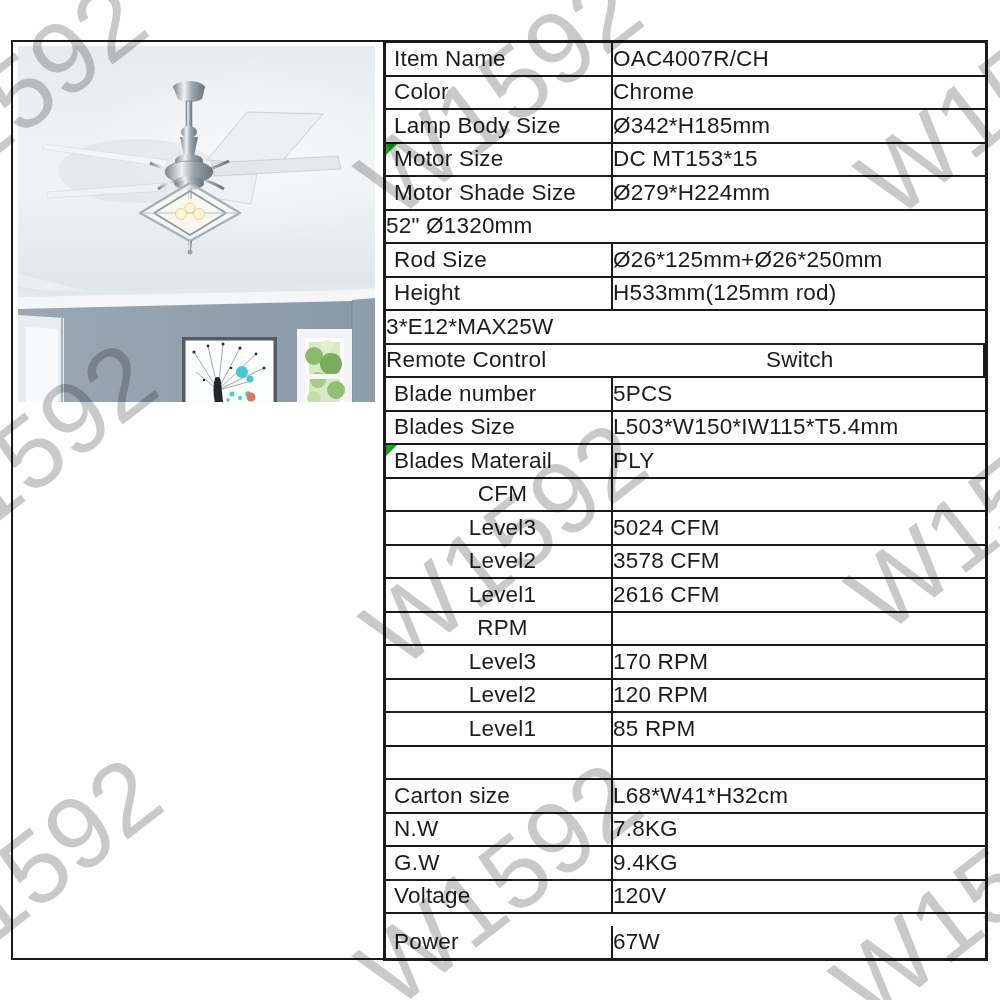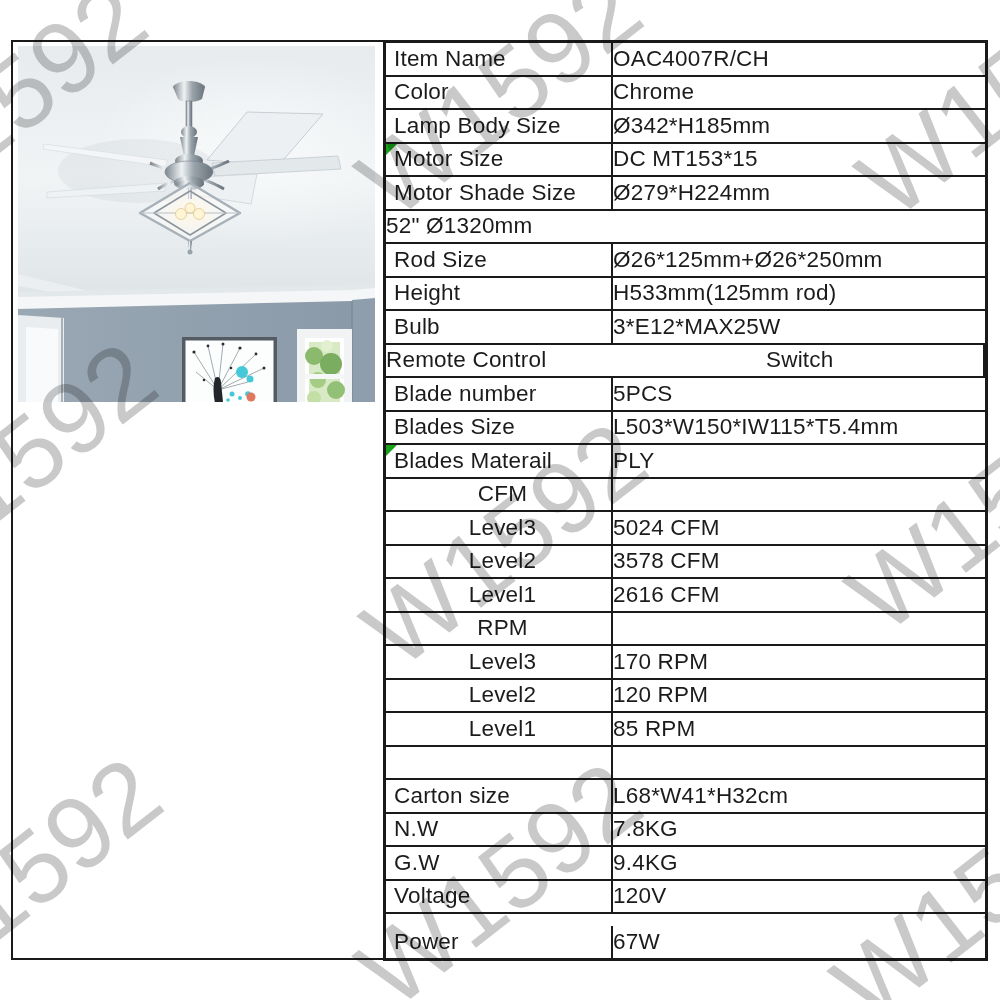--- a/index.html
+++ b/index.html
@@ -209,21 +209,20 @@
       </div>
       <div class="tr">
         <div class="td label">Rod Size</div>
         <div class="td value">Ø26*125mm+Ø26*250mm</div>
       </div>
       <div class="tr">
         <div class="td label">Height</div>
         <div class="td value">H533mm(125mm rod)</div>
       </div>
       <div class="tr">
-        <div class="td label">Bulb</div>
         <div class="td value">3*E12*MAX25W</div>
       </div>
       <div class="tr">
         <div class="td value">Remote Control</div>
         <div class="td label">Switch</div>
       </div>
       <div class="tr">
         <div class="td label">Blade number</div>
         <div class="td value">5PCS</div>
       </div>

